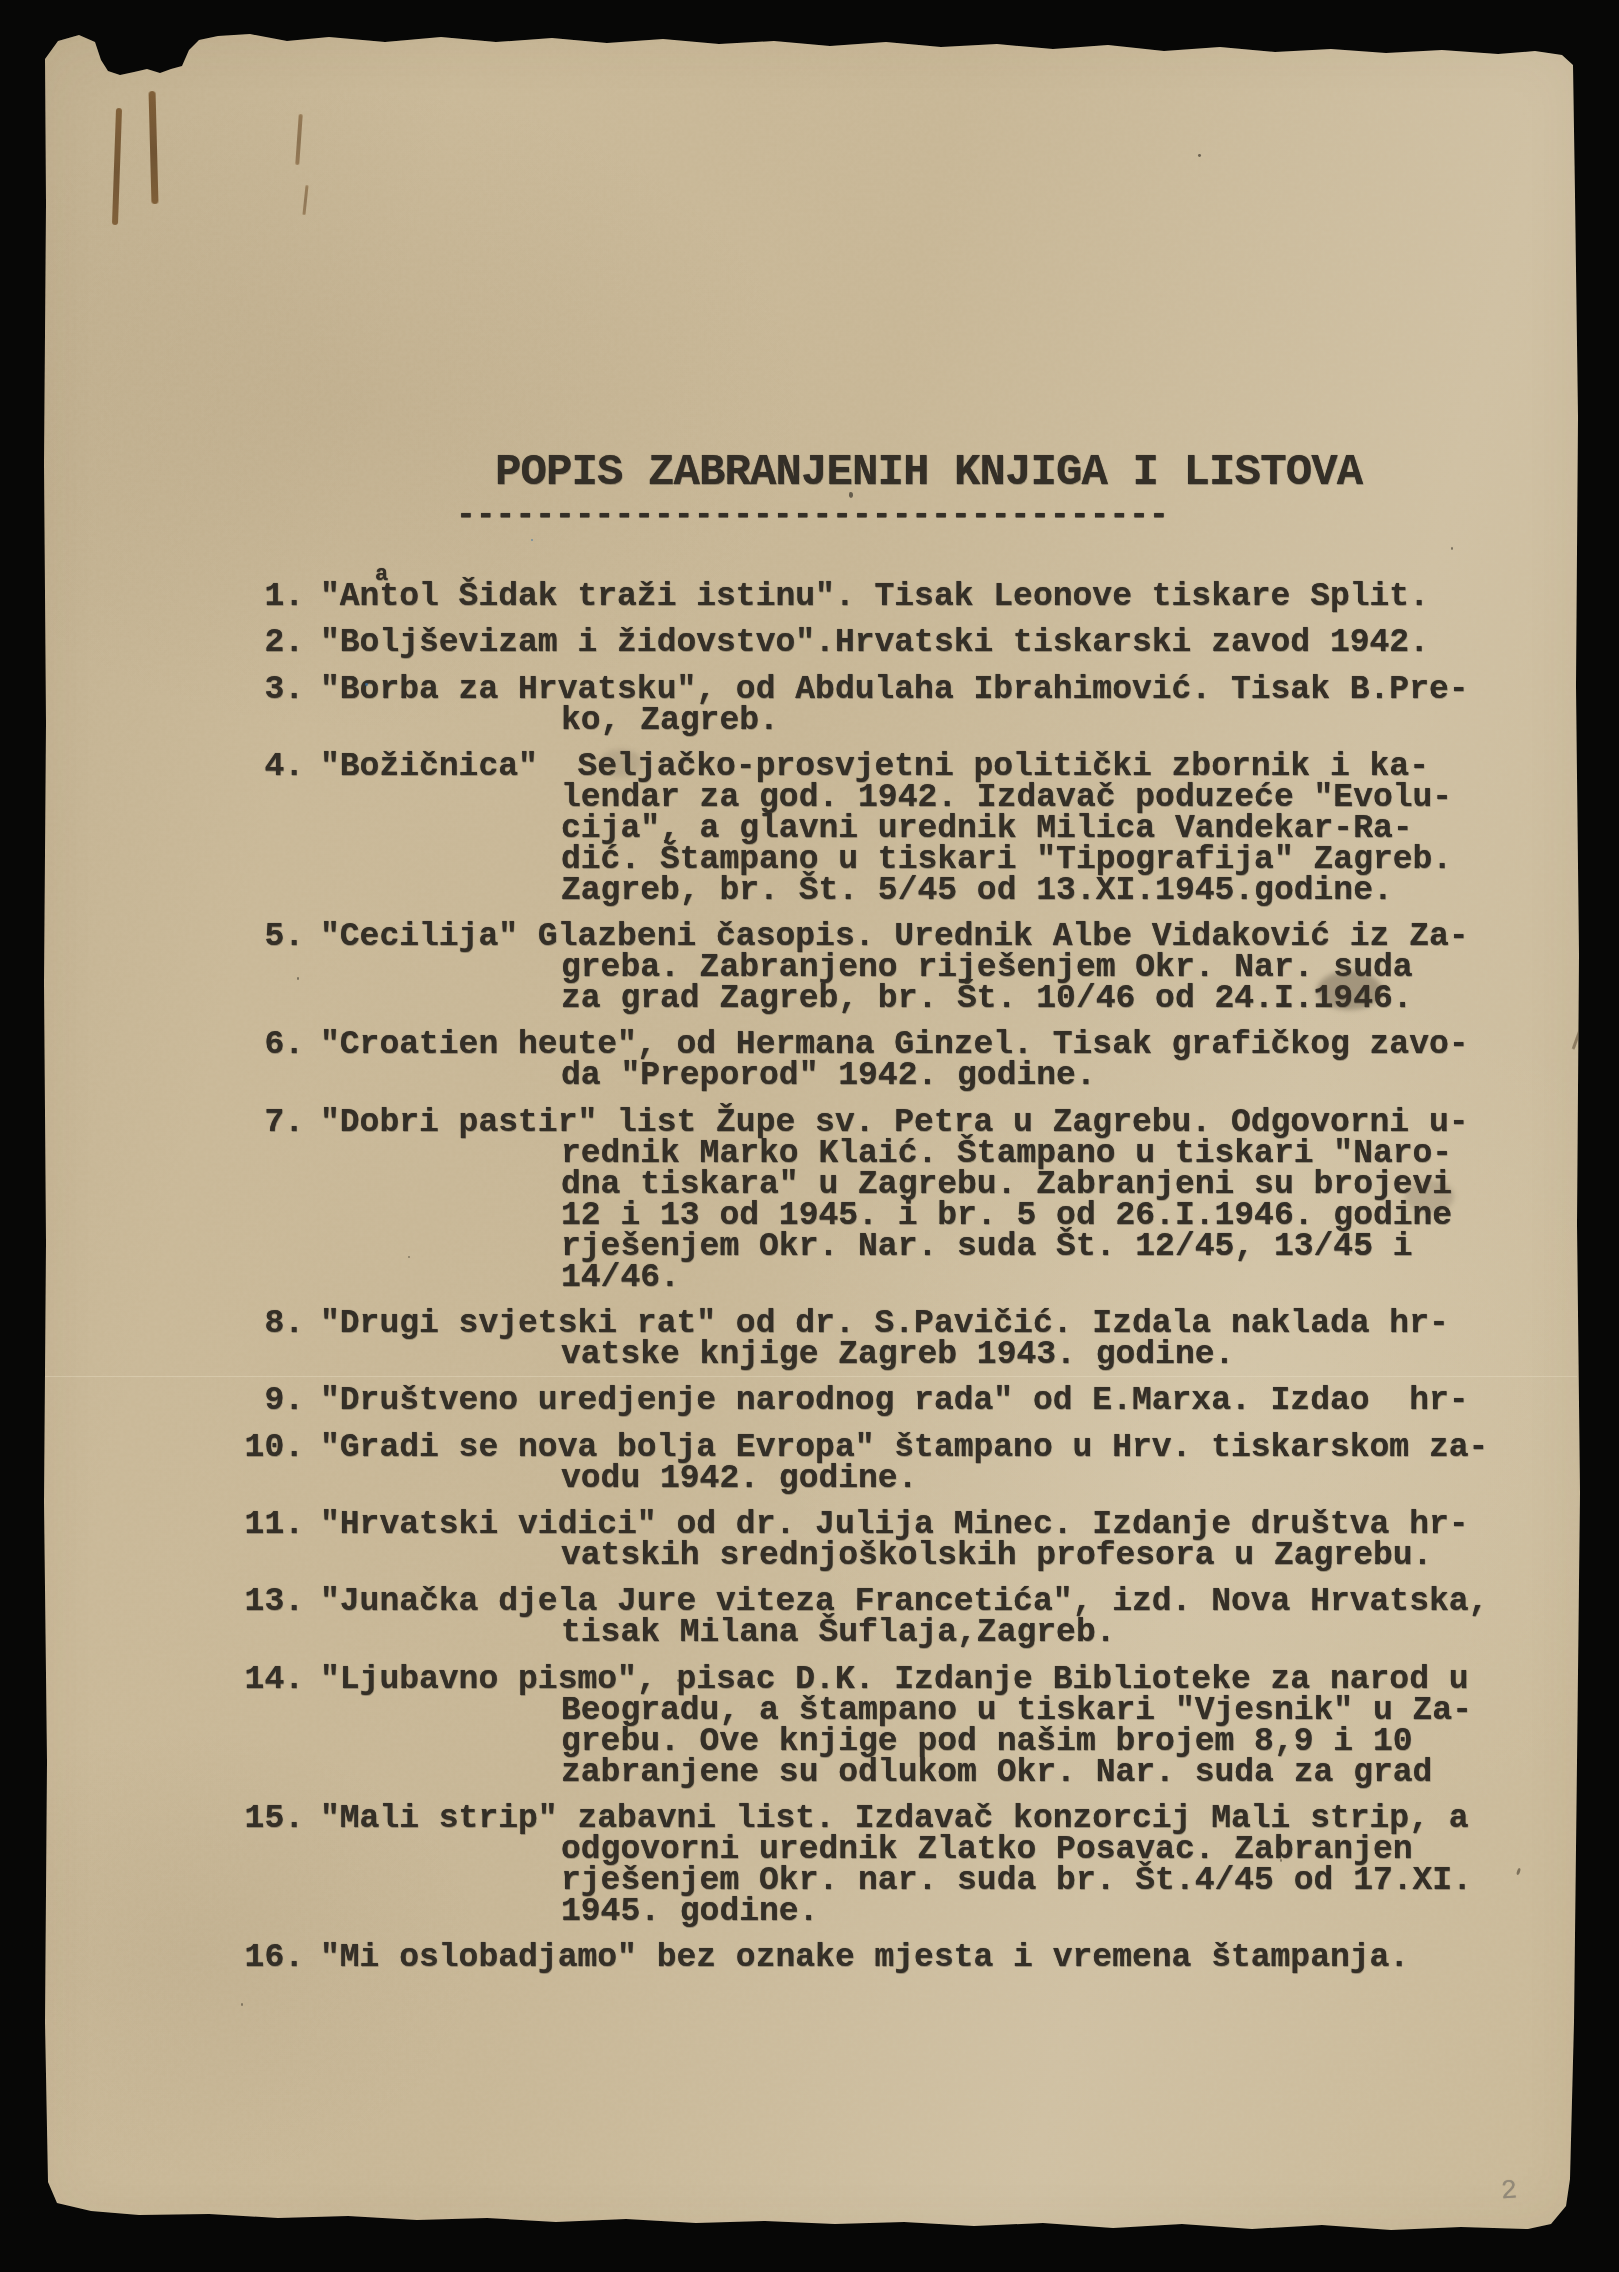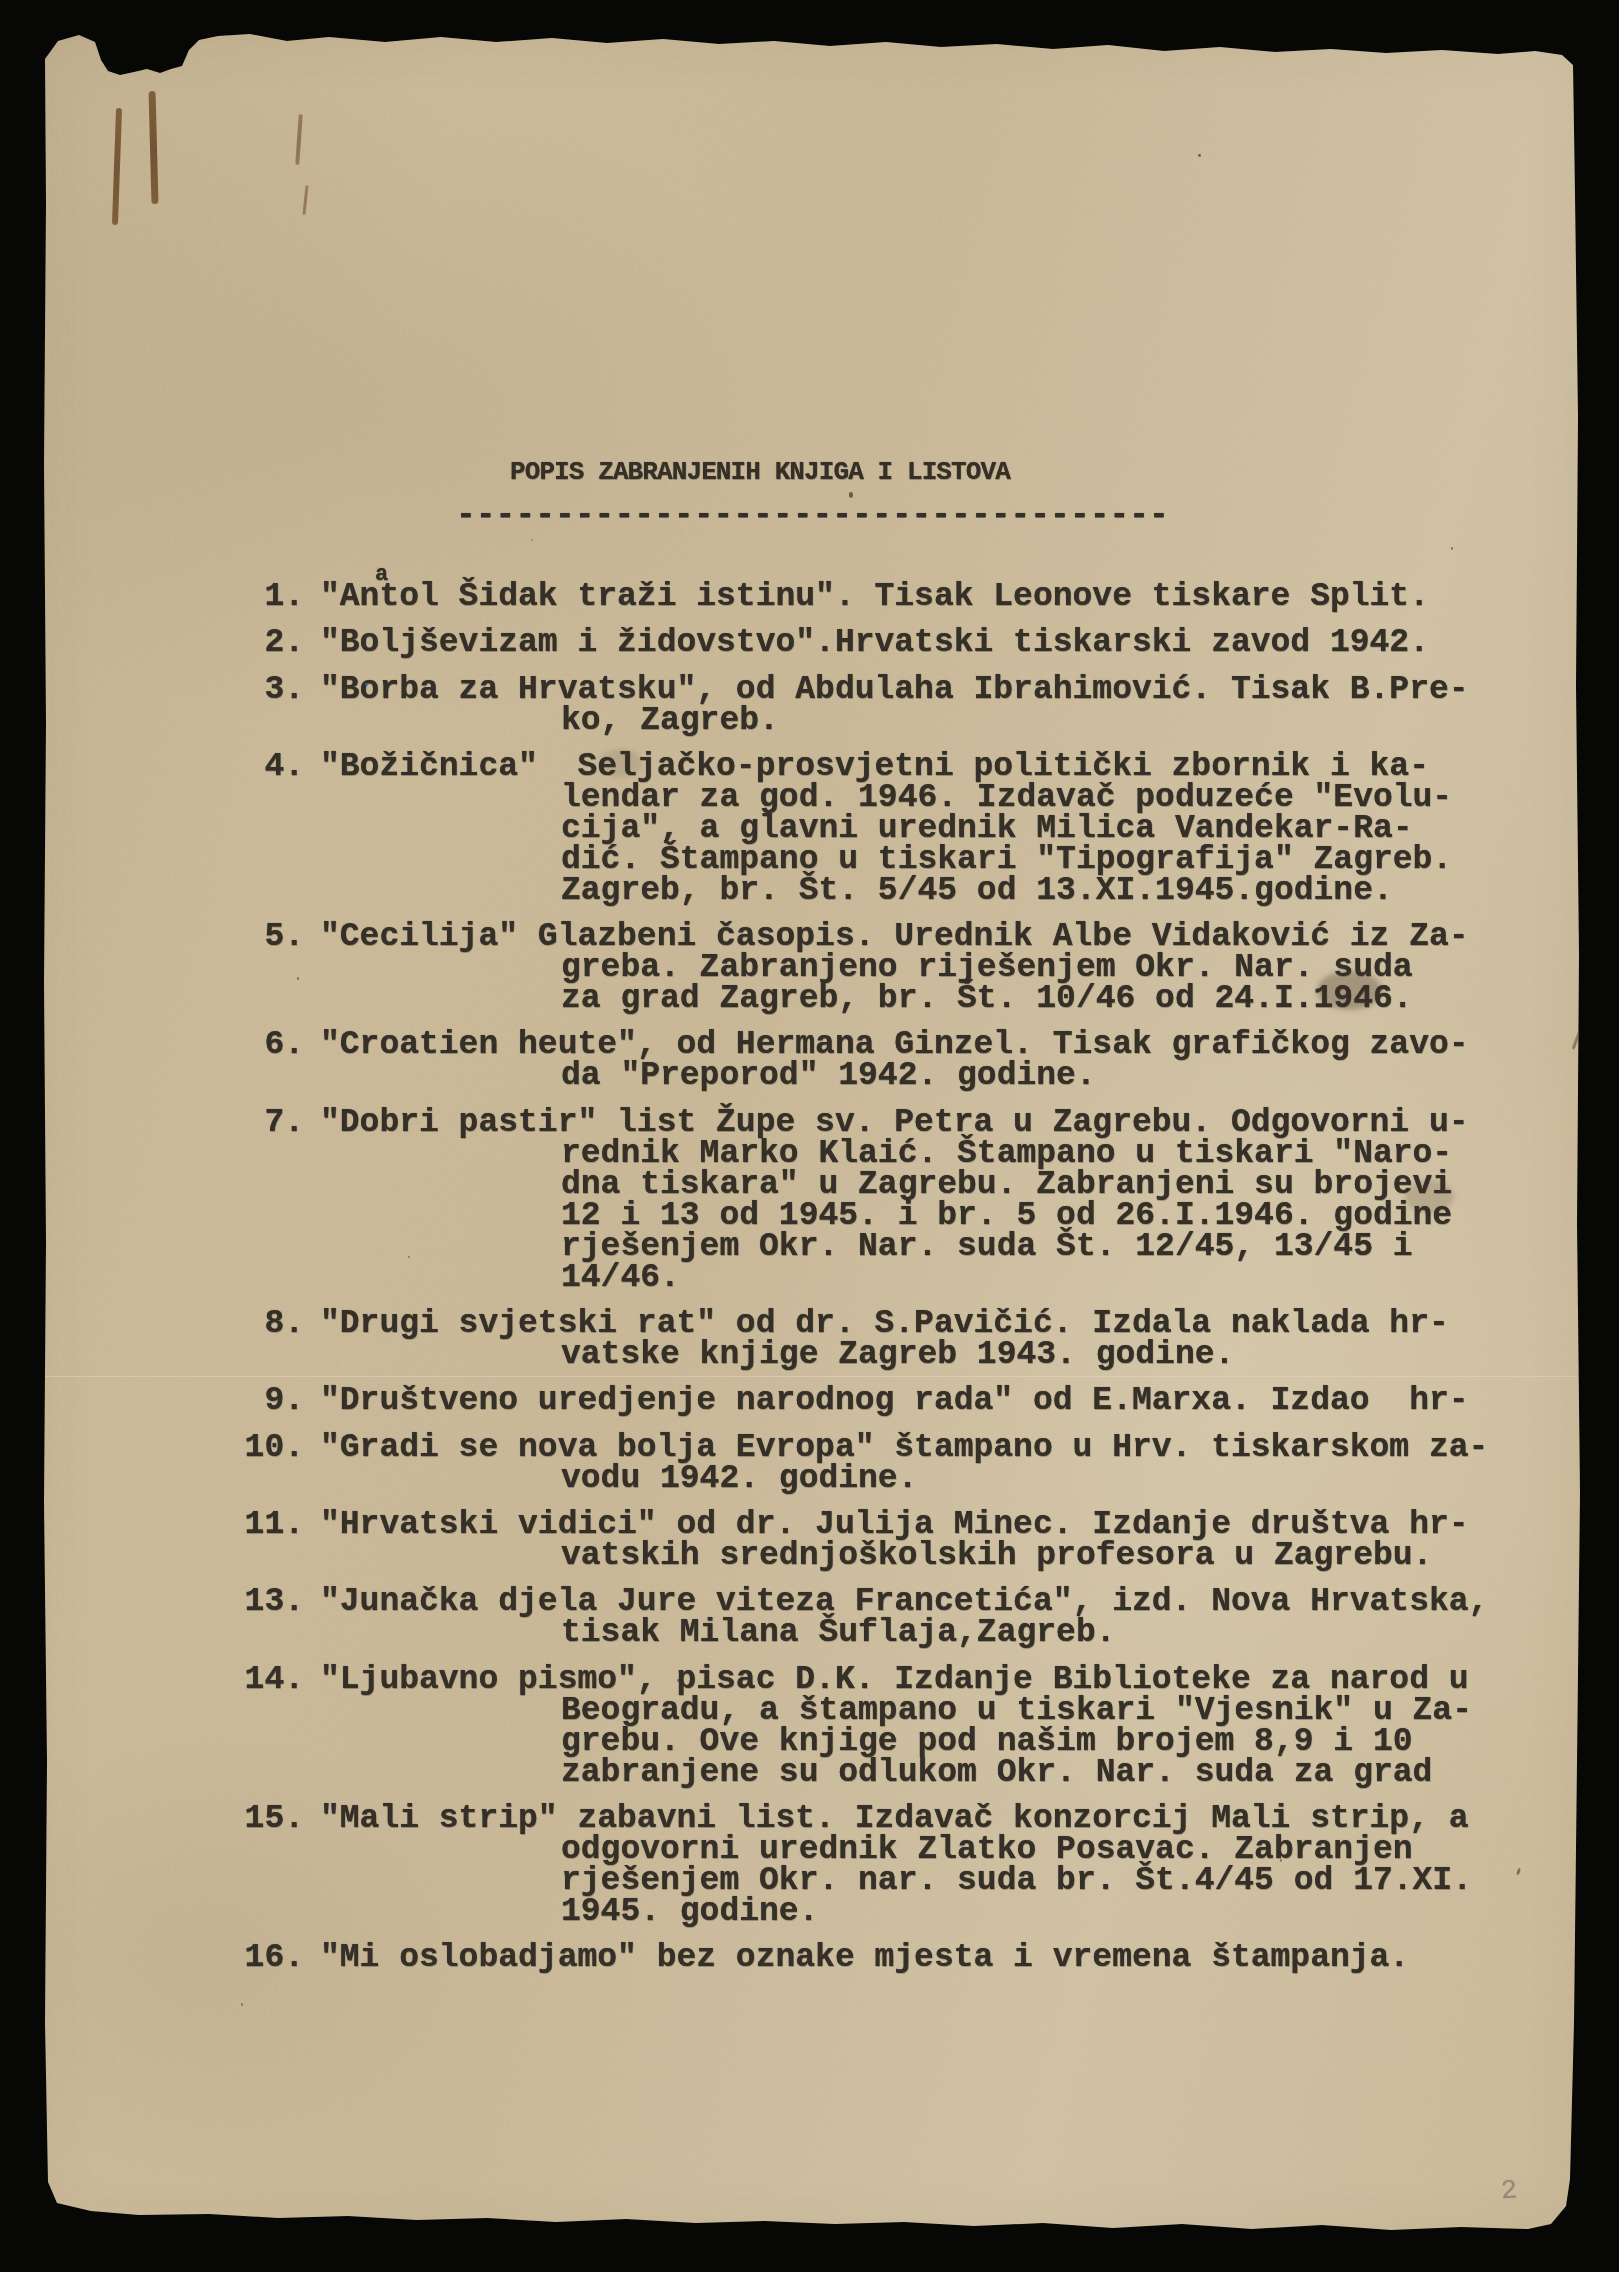--- a/index.html
+++ b/index.html
@@ -42,21 +42,21 @@
       inset 4.6px 3.7px 21.3px rgba(70,55,30,.22),
       inset 0 -6.5px 16px rgba(70,55,30,.25),
       inset 0 0 88px rgba(95,75,42,.22);
   }
   .grain{position:absolute;inset:0;width:100%;height:100%;pointer-events:none;}
   .crease{position:absolute;left:0;width:1577px;height:1.4px;background:rgba(238,228,202,.35);
     filter:blur(0.5px);pointer-events:none;}
   
   .typed{color:#342f27;font-weight:700;
     text-shadow:0 0 0.9px rgba(48,42,33,.75),0.5px 0.5px 0 rgba(48,42,33,.28);}
-  .title{position:absolute;left:510px;top:457px;font-size:26px;line-height:31px;
+  .title{position:absolute;left:495px;top:457px;font-size:44px;line-height:31px;
     letter-spacing:-0.9px;white-space:pre;}
   .rule{position:absolute;left:456px;top:500px;font-size:33px;line-height:31px;
     white-space:pre;letter-spacing:0;filter:blur(0.2px);
     text-shadow:0 0.9px 0 rgba(48,42,33,.55),0 0 0.9px rgba(48,42,33,.8);}
   .list{position:absolute;left:0;top:581px;width:1620px;font-size:33px;}
   .item{position:relative;margin-bottom:15.3px;}
   .num{position:absolute;left:0;top:0;width:304px;text-align:right;line-height:31px;}
   .lines{margin-left:561px;}
   .line{line-height:31px;white-space:pre;}
   .line.first{text-indent:-241px;}
@@ -106,21 +106,21 @@
         <span class="num">3.</span>
         <div class="lines">
           <div class="line first">"Borba za Hrvatsku", od Abdulaha Ibrahimović. Tisak B.Pre-</div>
           <div class="line">ko, Zagreb.</div>
         </div>
       </div>
       <div class="item">
         <span class="num">4.</span>
         <div class="lines">
           <div class="line first">"Božičnica"  Seljačko-prosvjetni politički zbornik i ka-</div>
-          <div class="line">lendar za god. 1946. Izdavač poduzeće "Evolu-</div>
+          <div class="line">lendar za god. 1942. Izdavač poduzeće "Evolu-</div>
           <div class="line">cija", a glavni urednik Milica Vandekar-Ra-</div>
           <div class="line">dić. Štampano u tiskari "Tipografija" Zagreb.</div>
           <div class="line">Zagreb, br. Št. 5/45 od 13.XI.1945.godine.</div>
         </div>
       </div>
       <div class="item">
         <span class="num">5.</span>
         <div class="lines">
           <div class="line first">"Cecilija" Glazbeni časopis. Urednik Albe Vidaković iz Za-</div>
           <div class="line">greba. Zabranjeno riješenjem Okr. Nar. suda</div>

